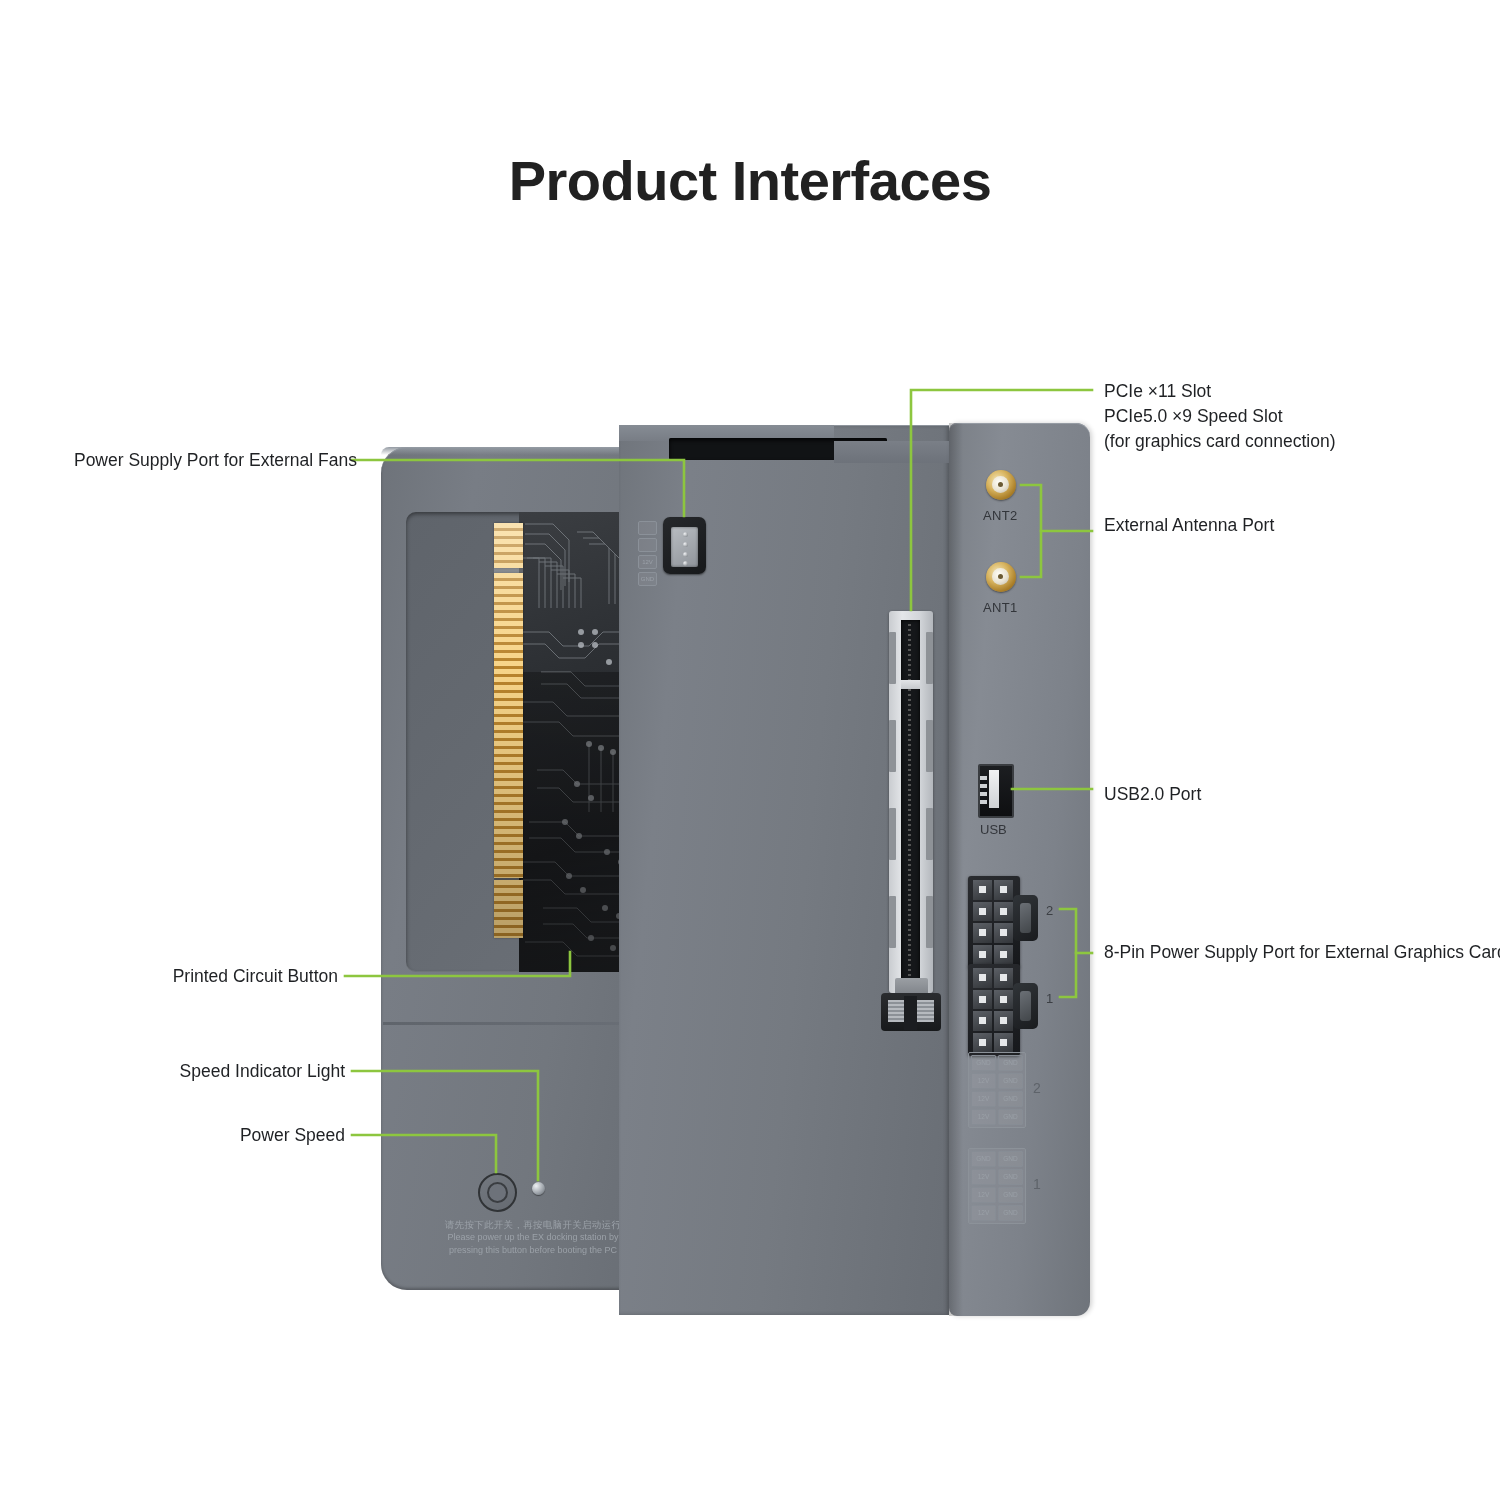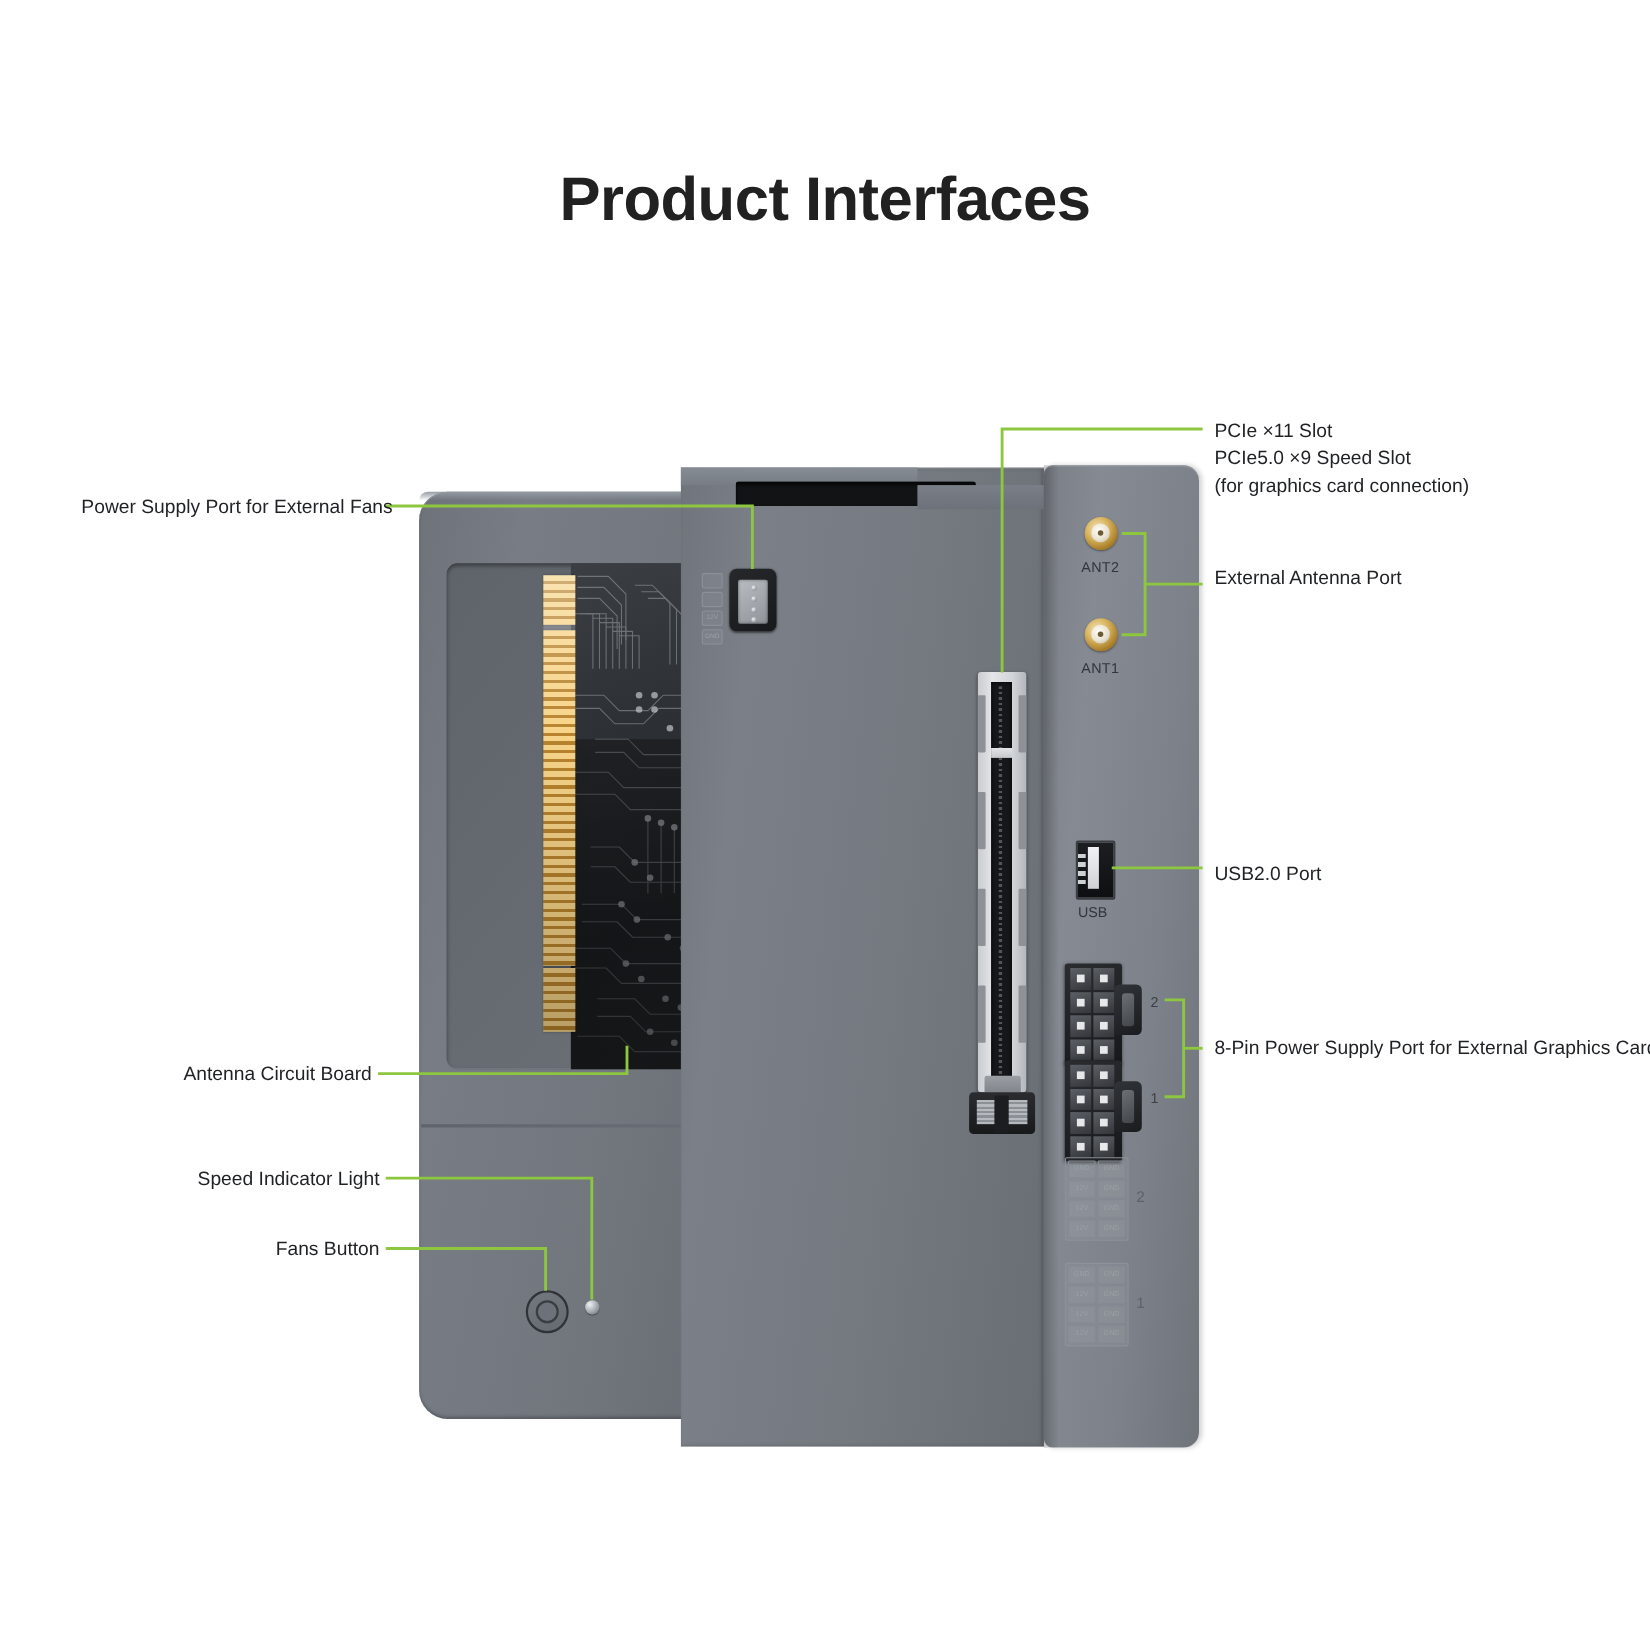--- a/index.html
+++ b/index.html
@@ -238,20 +238,25 @@
   <div class="gold g1"></div>
   <div class="gold g2"></div>
   <div class="gold g3"></div>
   <div class="gold-sheen"></div>
 
   <div class="panel-left-seam"></div>
 
   <div class="pwr-btn"></div>
   <div class="pwr-btn-in"></div>
   <div class="pwr-led"></div>
+  <div class="silk">
+    <div class="cn">请先按下此开关，再按电脑开关启动运行</div>
+    <div>Please power up the EX docking station by</div>
+    <div>pressing this button before booting the PC</div>
+  </div>
 
   <div class="panel-mid"></div>
   <div class="panel-mid-lip"></div>
   <div class="panel-mid-vent"></div>
   <div class="panel-mid-notch"></div>
 
   <div class="fan-port"></div>
   <div class="fan-port-inner"></div>
   <div class="fan-pin" style="left:683px;top:532px"></div>
   <div class="fan-pin" style="left:683px;top:542px"></div>
@@ -410,25 +415,25 @@
   </g>
 
   <g stroke="#8DC63F" stroke-width="2.6" fill="none" stroke-linecap="square">
     <path d="M1060 909 L1076 909 L1076 997 L1060 997"></path>
     <path d="M1076 953 L1092 953"></path>
   </g>
 </svg>
 
 <div class="lbl right-align" style="left:0;top:448px;width:345px;padding-left:12px;">Power Supply Port for External Fans</div>
 
-<div class="lbl right-align" style="left:0;top:964px;width:338px;">Antenna Circuit Board</div>
+<div class="lbl right-align" style="left:0;top:964px;width:338px;">Printed Circuit Button</div>
 
 <div class="lbl right-align" style="left:0;top:1059px;width:345px;">Speed Indicator Light</div>
 
-<div class="lbl right-align" style="left:0;top:1123px;width:345px;">Fans Button</div>
+<div class="lbl right-align" style="left:0;top:1123px;width:345px;">Power Speed</div>
 
 <div class="lbl" style="left:1104px;top:379px;">
   <div>PCIe ×11 Slot</div>
   <div>PCIe5.0 ×9 Speed Slot</div>
   <div>(for graphics card connection)</div>
 </div>
 
 <div class="lbl" style="left:1104px;top:513px;">External Antenna Port</div>
 
 <div class="lbl" style="left:1104px;top:782px;">USB2.0 Port</div>

